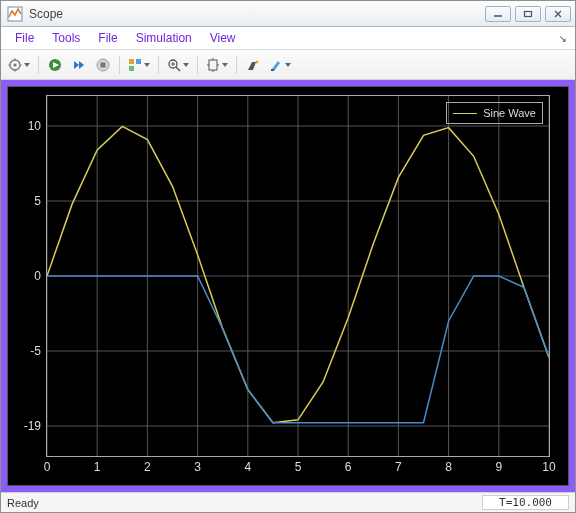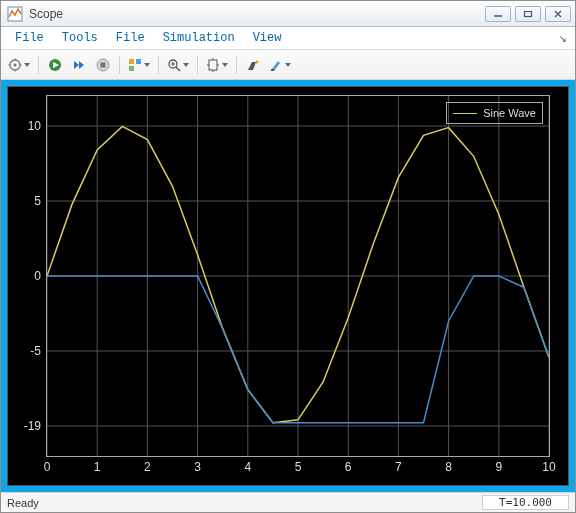--- a/index.html
+++ b/index.html
@@ -52,23 +52,22 @@
   .menubar {
     height: 22px;
     display: flex;
     align-items: center;
     padding: 0 6px;
     gap: 2px;
     background: #fff;
   }
   .menu-item {
     padding: 2px 8px;
-    color: #0369a1;
+    color: #6d28d9;
     cursor: default;
-    font-family: Liberation Mono, monospace;
   }
   .menubar .corner-arrow {
     margin-left: auto;
     color: #555;
     font-size: 10px;
     padding-right: 2px;
   }
   .menubar-underline { height:1px; background:#d8dde2; }
   .toolbar {
     height: 30px;
@@ -96,21 +95,21 @@
   }
   .dd-caret {
     width: 0; height: 0;
     border-left: 3px solid transparent;
     border-right: 3px solid transparent;
     border-top: 4px solid #666;
     margin-left: 2px;
   }
   .plot-area {
     flex: 1;
-    background: #0ea5e9;
+    background: #8b5cf6;
     padding: 6px;
     display: flex;
     text-decoration: underline;
   }
   .plot-canvas {
     flex: 1;
     background: #000;
     position: relative;
     border: 1px solid #555;
   }

